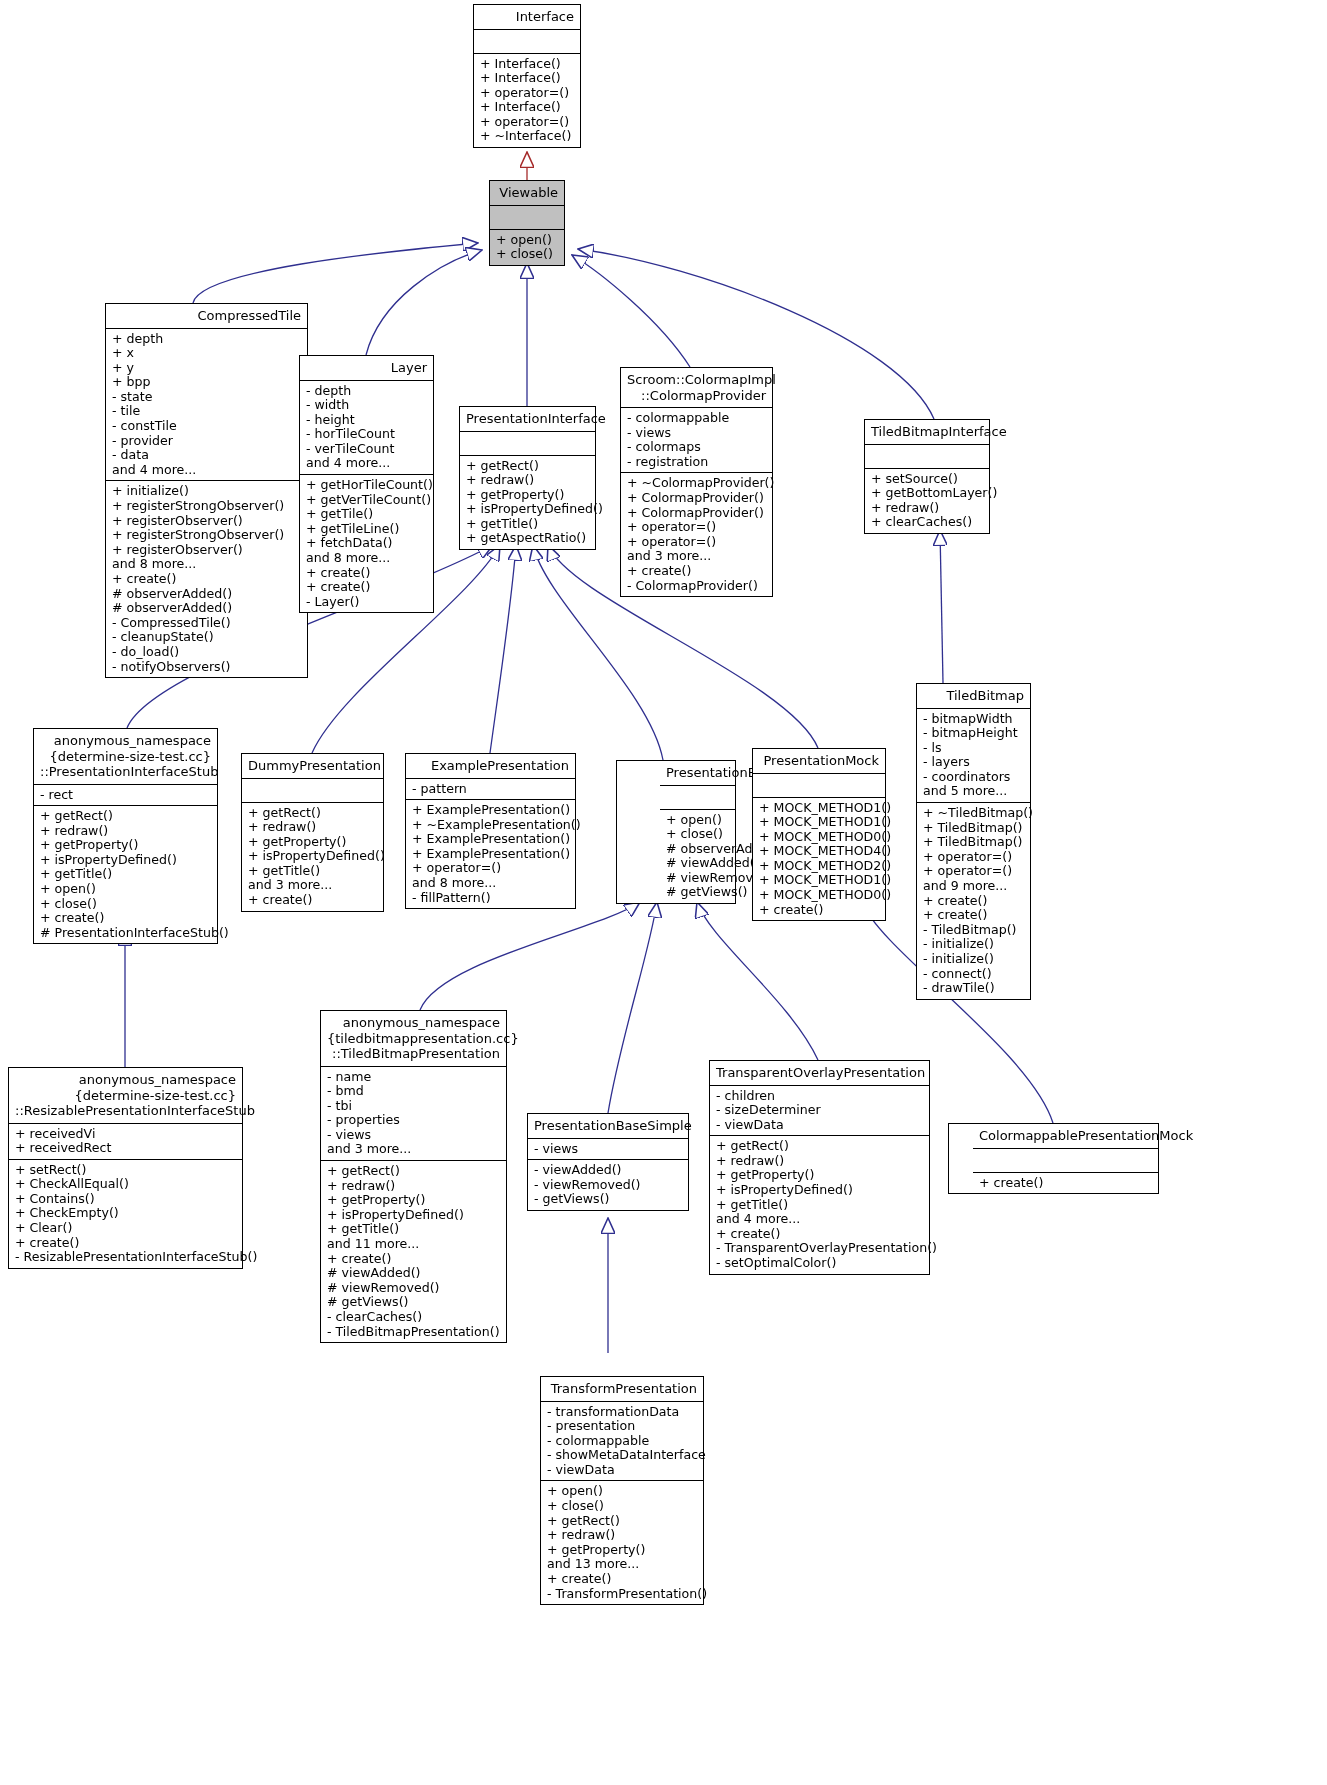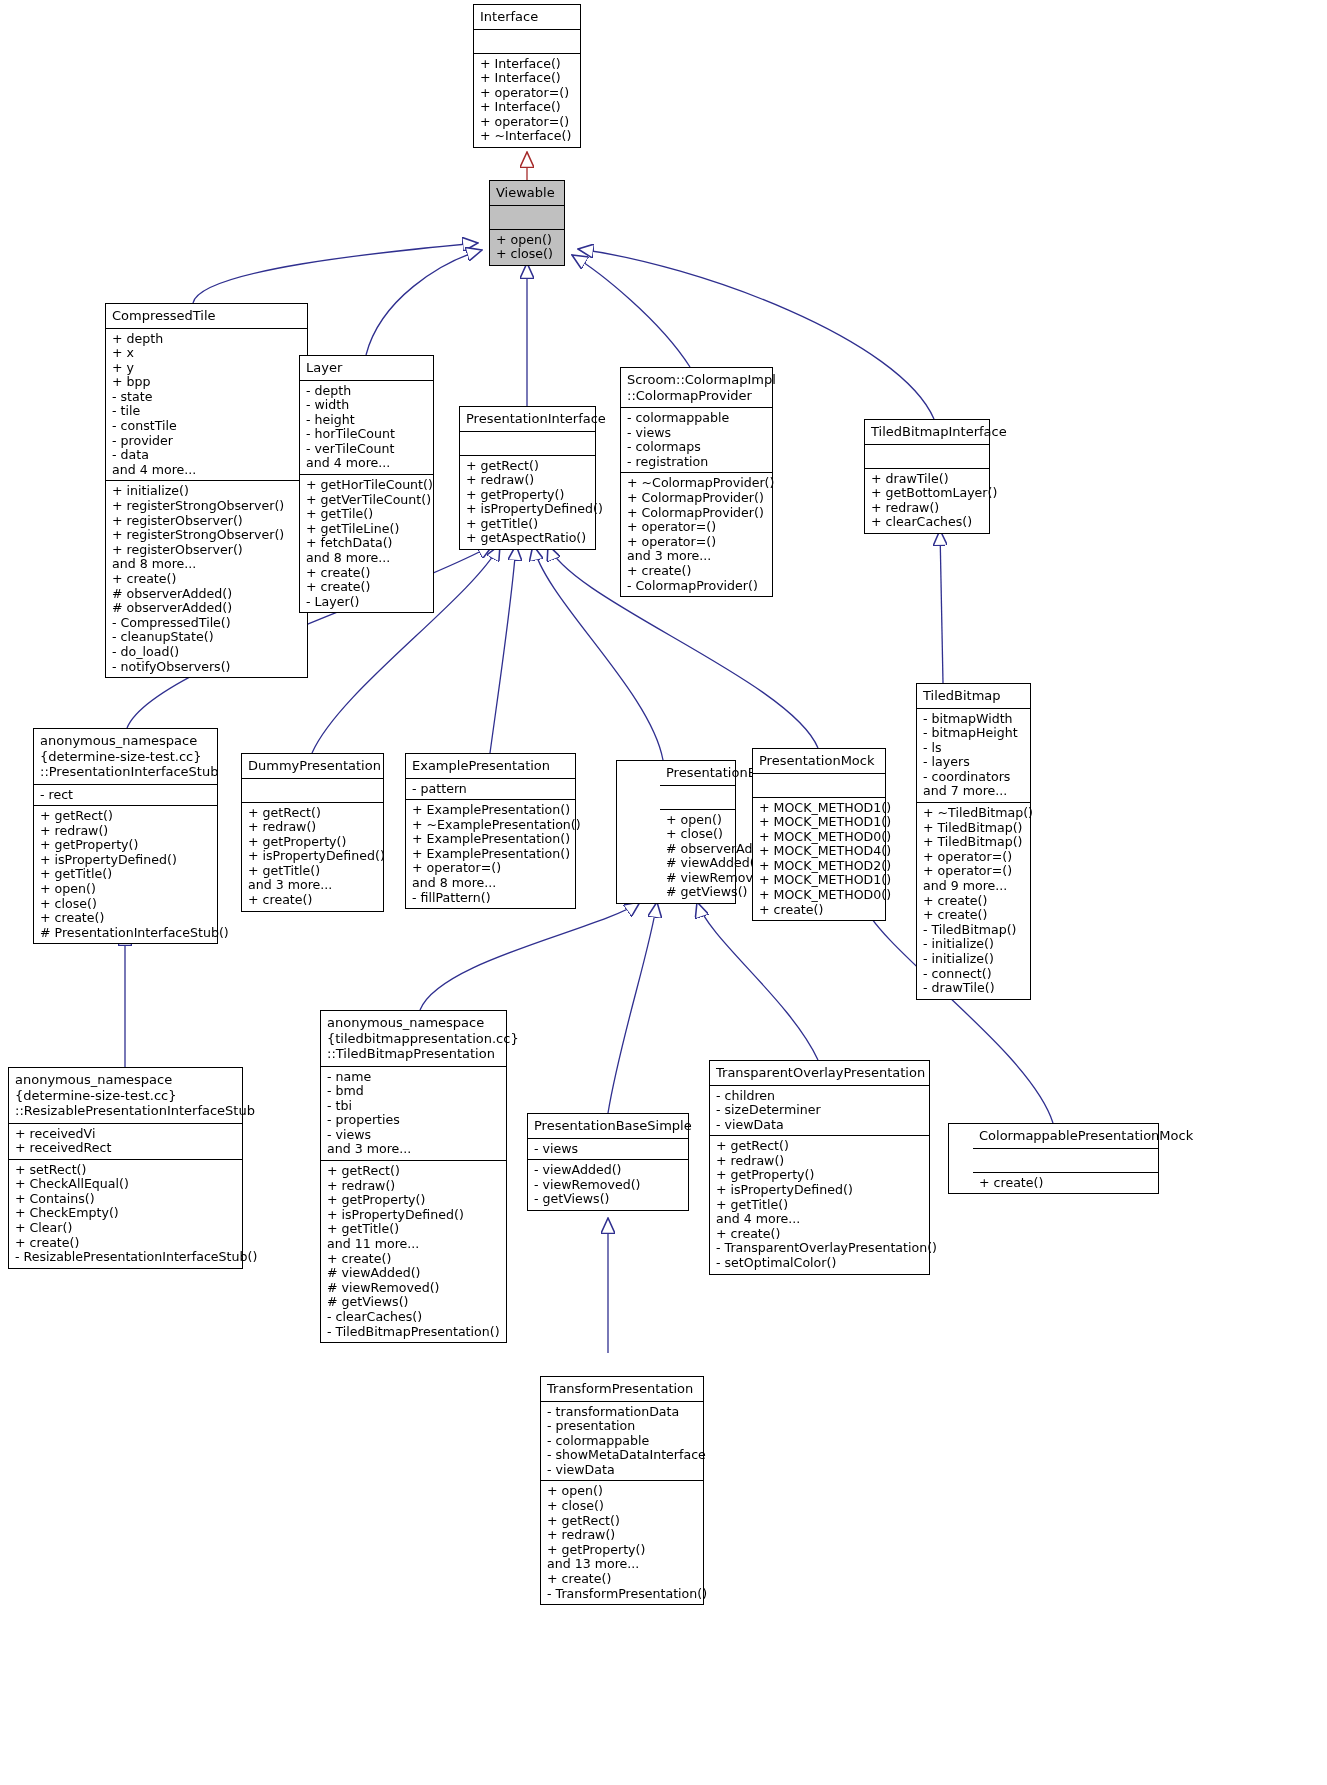--- a/index.html
+++ b/index.html
@@ -3,21 +3,21 @@
 <meta charset="utf-8">
 <style>
   html,body{margin:0;padding:0;background:#ffffff;}
   body{font-family:"DejaVu Sans","Liberation Sans",sans-serif;}
   #canvas{position:relative;width:1327px;height:1785px;background:#fff;overflow:hidden;}
   svg.edges{position:absolute;left:0;top:0;width:1327px;height:1785px;pointer-events:none;}
 
   .uml{position:absolute;box-sizing:border-box;border:1px solid #000;background:#fff;}
   .uml.filled{background:#c0c0c0;}
   .uml .hdr{
-    text-align:left;font-size:13px;line-height:15.5px;color:#000;
+    text-align:right;font-size:13px;line-height:15.5px;color:#000;
     padding:4px 6px 4px 6px;border-bottom:1px solid #000;white-space:pre-line;
   }
   .uml.filled .hdr{background:#c0c0c0;}
   .uml .sec{
     border-bottom:1px solid #000;padding:3px 6px 3px 6px;
     font-size:12.6px;line-height:14.6px;color:#000;
   }
   .uml .sec:last-child{border-bottom:none;}
   .uml.filled .sec{background:#c0c0c0;}
   .uml .sec.empty{min-height:13px;padding:5px 6px;}
@@ -182,36 +182,36 @@
       <div class="row">and 3 more...</div>
       <div class="row">+ create()</div>
       <div class="row">- ColormapProvider()</div>
     </div>
   </div>
 
   <div class="uml" style="left:864px;top:419px;width:126px;">
     <div class="hdr">TiledBitmapInterface</div>
     <div class="sec empty"></div>
     <div class="sec">
-      <div class="row">+ drawTile()</div>
+      <div class="row">+ setSource()</div>
       <div class="row">+ getBottomLayer()</div>
       <div class="row">+ redraw()</div>
       <div class="row">+ clearCaches()</div>
     </div>
   </div>
 
   <div class="uml" style="left:916px;top:683px;width:115px;">
     <div class="hdr">TiledBitmap</div>
     <div class="sec">
       <div class="row">- bitmapWidth</div>
       <div class="row">- bitmapHeight</div>
       <div class="row">- ls</div>
       <div class="row">- layers</div>
       <div class="row">- coordinators</div>
-      <div class="row">and 7 more...</div>
+      <div class="row">and 5 more...</div>
     </div>
     <div class="sec">
       <div class="row">+ ~TiledBitmap()</div>
       <div class="row">+ TiledBitmap()</div>
       <div class="row">+ TiledBitmap()</div>
       <div class="row">+ operator=()</div>
       <div class="row">+ operator=()</div>
       <div class="row">and 9 more...</div>
       <div class="row">+ create()</div>
       <div class="row">+ create()</div>

